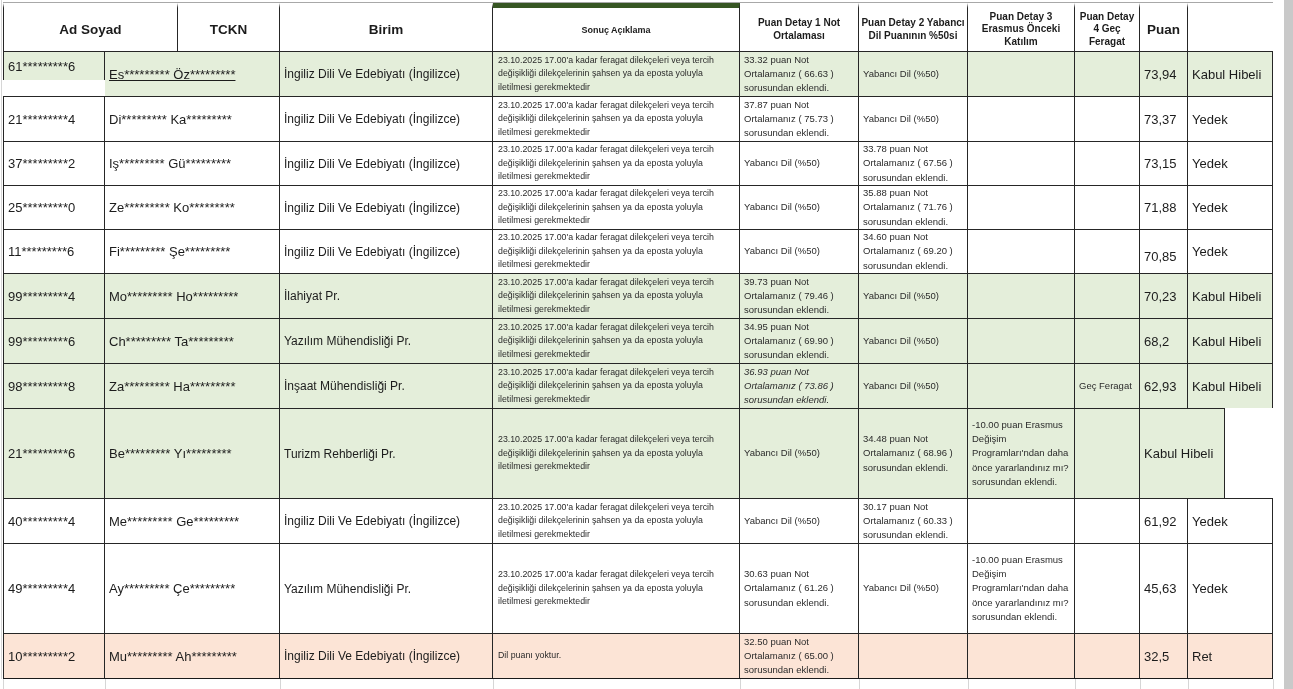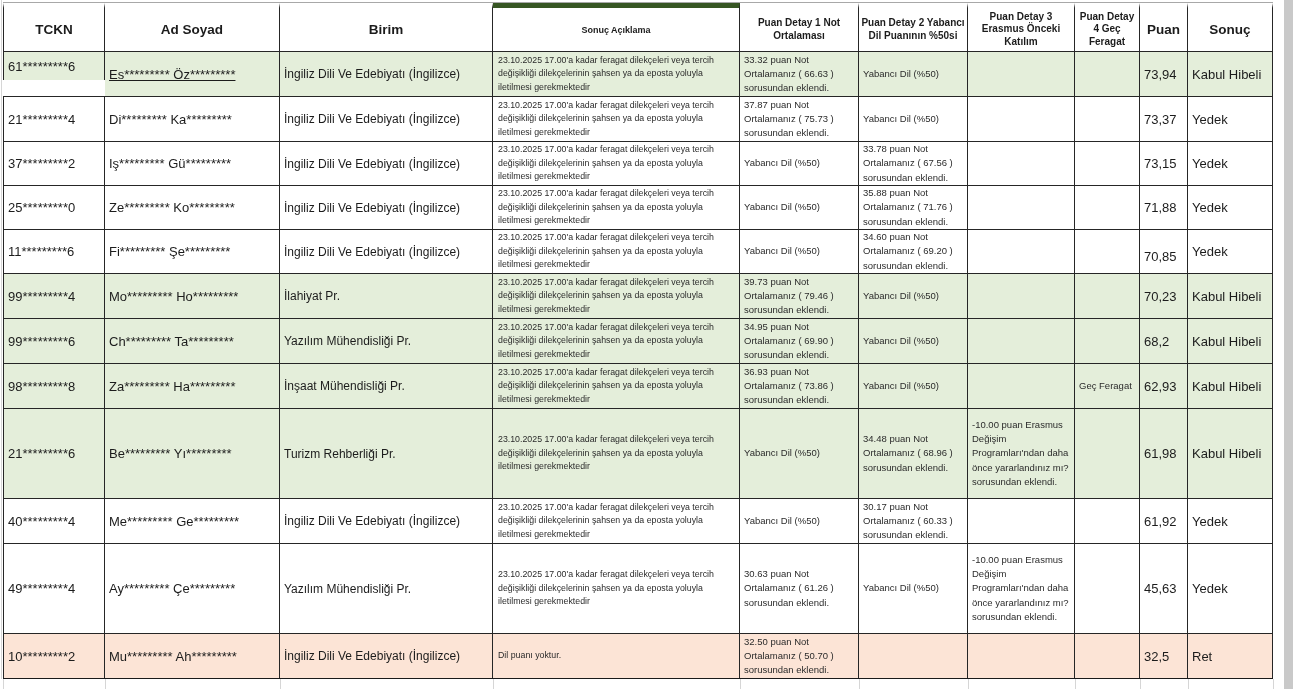--- a/index.html
+++ b/index.html
@@ -41,30 +41,29 @@
   .right-edge{position:absolute;left:1284px;top:0;width:9px;height:689px;background:#c9c9c9;}
   .left-edge{position:absolute;left:1px;top:0;width:1px;height:689px;background:#d6d6d6;}
 </style>
 </head>
 <body>
 
 <div class="sheet">
   <div class="left-edge"></div>
   <div class="tbl" id="tbl">
     <div class="row hdr" id="hdr-row" style="height: 48px;">
+        <div class="cell c1 h-big" style="height: 48px;">Ad Soyad</div>
         <div class="cell c0 h-big" style="height: 48px;">TCKN</div>
-        <div class="cell c1 h-big" style="height: 48px;">Ad Soyad</div>
         <div class="cell c2 h-big" style="height: 48px;">Birim</div>
         <div class="cell c3 h-tiny accent-top" style="height: 48px;">Sonuç Açıklama</div>
         <div class="cell c4 h-small" style="height: 48px;">Puan Detay 1 Not Ortalaması</div>
         <div class="cell c5 h-small" style="height: 48px;">Puan Detay 2 Yabancı Dil Puanının %50si</div>
         <div class="cell c6 h-small" style="height: 48px;">Puan Detay 3 Erasmus Önceki Katılım</div>
         <div class="cell c7 h-small" style="height: 48px;">Puan Detay 4 Geç Feragat</div>
         <div class="cell c8 h-big" style="height: 48px;">Puan</div>
-        <div class="cell c9 h-big" style="height: 48px;">Sonuç</div>
       </div>
     <div id="body-rows">
         <div class="row hl-green" style="height: 45px;">
           <div class="cell c0 main-txt" style="height: 29px;">61*********6</div>
           <div class="cell c1 main-txt" style="height: 45px; text-decoration: underline;">Es********* Öz*********</div>
           <div class="cell c2 birim-txt" style="height: 45px;">İngiliz Dili Ve Edebiyatı (İngilizce)</div>
           <div class="cell c3 note-txt" style="height: 45px;">23.10.2025 17.00'a kadar feragat dilekçeleri veya tercih değişikliği dilekçelerinin şahsen ya da eposta yoluyla iletilmesi gerekmektedir</div>
           <div class="cell c4 det-txt" style="height: 45px;">33.32 puan Not Ortalamanız ( 66.63 ) sorusundan eklendi.</div>
           <div class="cell c5 det-txt" style="height: 45px;">Yabancı Dil (%50)</div>
           <div class="cell c6 det-txt" style="height: 45px;"></div>
@@ -142,37 +141,36 @@
           <div class="cell c6 det-txt" style="height: 45px;"></div>
           <div class="cell c7 det-txt" style="height: 45px;"></div>
           <div class="cell c8 score-txt" style="height: 45px;">68,2</div>
           <div class="cell c9 score-txt" style="height: 45px;">Kabul Hibeli</div>
         </div>
         <div class="row hl-green" style="height: 45px;">
           <div class="cell c0 main-txt" style="height: 45px;">98*********8</div>
           <div class="cell c1 main-txt" style="height: 45px;">Za********* Ha*********</div>
           <div class="cell c2 birim-txt" style="height: 45px;">İnşaat Mühendisliği Pr.</div>
           <div class="cell c3 note-txt" style="height: 45px;">23.10.2025 17.00'a kadar feragat dilekçeleri veya tercih değişikliği dilekçelerinin şahsen ya da eposta yoluyla iletilmesi gerekmektedir</div>
-          <div class="cell c4 det-txt" style="height: 45px;">36.93 puan Not Ortalamanız ( 73.86 ) sorusundan eklendi.</div>
+          <div class="cell c4 det-txt" style="height: 45px; font-style: italic;">36.93 puan Not Ortalamanız ( 73.86 ) sorusundan eklendi.</div>
           <div class="cell c5 det-txt" style="height: 45px;">Yabancı Dil (%50)</div>
           <div class="cell c6 det-txt" style="height: 45px;"></div>
           <div class="cell c7 det-txt" style="height: 45px;">Geç Feragat</div>
           <div class="cell c8 score-txt" style="height: 45px;">62,93</div>
           <div class="cell c9 score-txt" style="height: 45px;">Kabul Hibeli</div>
         </div>
         <div class="row hl-green" style="height: 90px;">
           <div class="cell c0 main-txt" style="height: 90px;">21*********6</div>
           <div class="cell c1 main-txt" style="height: 90px;">Be********* Yı*********</div>
           <div class="cell c2 birim-txt" style="height: 90px;">Turizm Rehberliği Pr.</div>
           <div class="cell c3 note-txt" style="height: 90px;">23.10.2025 17.00'a kadar feragat dilekçeleri veya tercih değişikliği dilekçelerinin şahsen ya da eposta yoluyla iletilmesi gerekmektedir</div>
           <div class="cell c4 det-txt" style="height: 90px;">Yabancı Dil (%50)</div>
           <div class="cell c5 det-txt" style="height: 90px;">34.48 puan Not Ortalamanız ( 68.96 ) sorusundan eklendi.</div>
           <div class="cell c6 det-txt" style="height: 90px;">-10.00 puan Erasmus Değişim Programları'ndan daha önce yararlandınız mı? sorusundan eklendi.</div>
           <div class="cell c7 det-txt" style="height: 90px;"></div>
-          <div class="cell c8 score-txt" style="height: 90px;">61,98</div>
           <div class="cell c9 score-txt" style="height: 90px;">Kabul Hibeli</div>
         </div>
         <div class="row hl-white" style="height: 45px;">
           <div class="cell c0 main-txt" style="height: 45px;">40*********4</div>
           <div class="cell c1 main-txt" style="height: 45px;">Me********* Ge*********</div>
           <div class="cell c2 birim-txt" style="height: 45px;">İngiliz Dili Ve Edebiyatı (İngilizce)</div>
           <div class="cell c3 note-txt" style="height: 45px;">23.10.2025 17.00'a kadar feragat dilekçeleri veya tercih değişikliği dilekçelerinin şahsen ya da eposta yoluyla iletilmesi gerekmektedir</div>
           <div class="cell c4 det-txt" style="height: 45px;">Yabancı Dil (%50)</div>
           <div class="cell c5 det-txt" style="height: 45px;">30.17 puan Not Ortalamanız ( 60.33 ) sorusundan eklendi.</div>
           <div class="cell c6 det-txt" style="height: 45px;"></div>
@@ -190,21 +188,21 @@
           <div class="cell c6 det-txt" style="height: 90px;">-10.00 puan Erasmus Değişim Programları'ndan daha önce yararlandınız mı? sorusundan eklendi.</div>
           <div class="cell c7 det-txt" style="height: 90px;"></div>
           <div class="cell c8 score-txt" style="height: 90px;">45,63</div>
           <div class="cell c9 score-txt" style="height: 90px;">Yedek</div>
         </div>
         <div class="row hl-pink" style="height: 45px;">
           <div class="cell c0 main-txt" style="height: 45px;">10*********2</div>
           <div class="cell c1 main-txt" style="height: 45px;">Mu********* Ah*********</div>
           <div class="cell c2 birim-txt" style="height: 45px;">İngiliz Dili Ve Edebiyatı (İngilizce)</div>
           <div class="cell c3 note-txt" style="height: 45px;">Dil puanı yoktur.</div>
-          <div class="cell c4 det-txt" style="height: 45px;">32.50 puan Not Ortalamanız ( 50.70 ) sorusundan eklendi.</div>
+          <div class="cell c4 det-txt" style="height: 45px;">32.50 puan Not Ortalamanız ( 65.00 ) sorusundan eklendi.</div>
           <div class="cell c5 det-txt" style="height: 45px;"></div>
           <div class="cell c6 det-txt" style="height: 45px;"></div>
           <div class="cell c7 det-txt" style="height: 45px;"></div>
           <div class="cell c8 score-txt" style="height: 45px;">32,5</div>
           <div class="cell c9 score-txt" style="height: 45px;">Ret</div>
         </div>
       </div>
   </div>
   <div class="below-strip" id="below-strip">
       <div class="grid-line" style="left: 3px;"></div>

